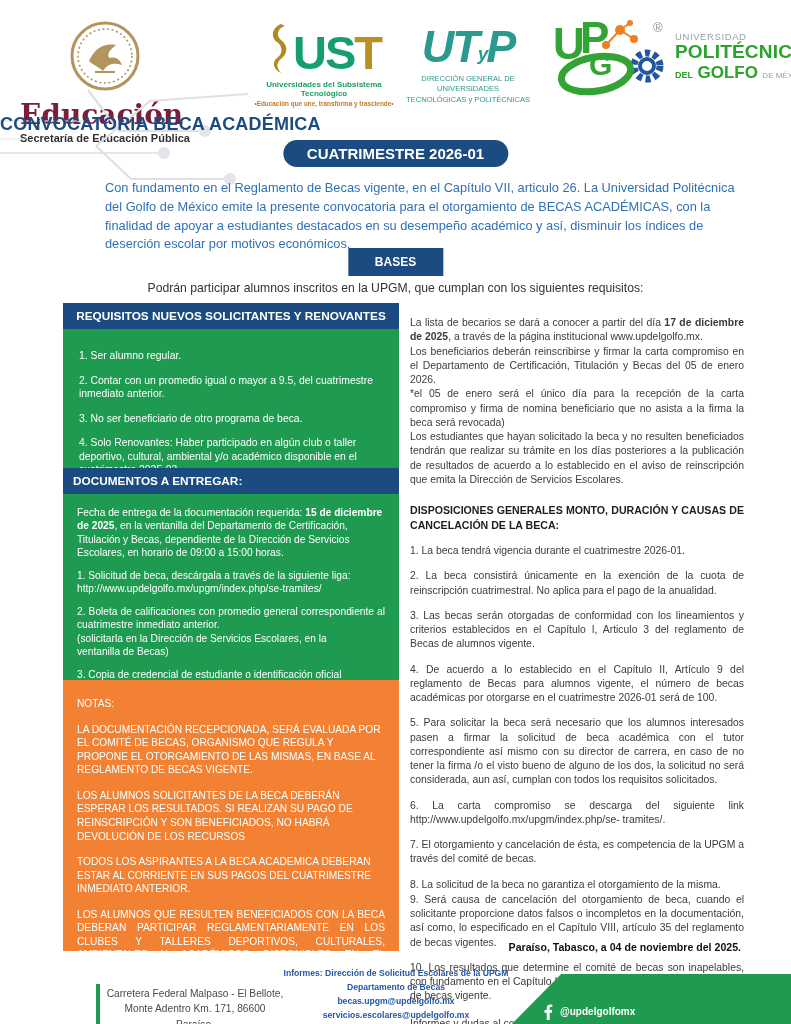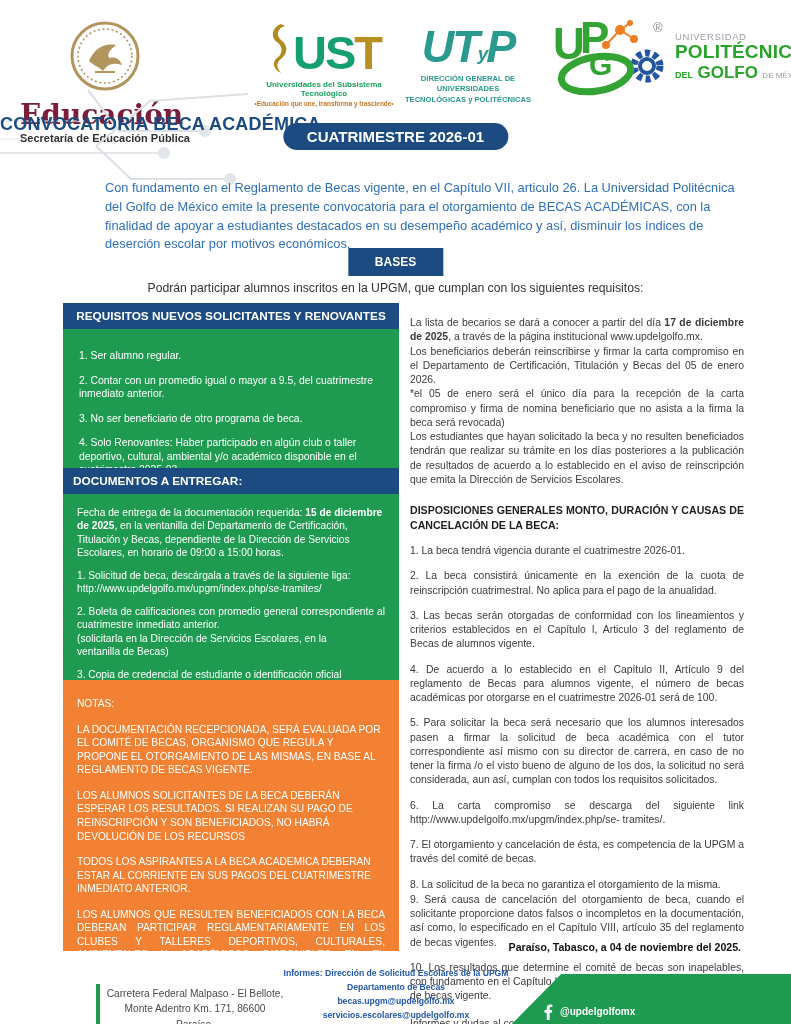--- a/index.html
+++ b/index.html
@@ -19,21 +19,21 @@
   .ust-top { display:flex; align-items:flex-end; justify-content:center; gap:1px; height:62px; }
   .ust-letter { font-weight:800; font-size:47px; line-height:1; letter-spacing:-3px; }
   .ust-u,.ust-s { color:#159e72; }
   .ust-t { color:#b8901f; }
   .ust-line1 { color:#1ba05f; font-weight:bold; font-size:8px; margin-top:4px; }
   .ust-line2 { color:#c07a28; font-weight:bold; font-size:6.4px; margin-top:2px; }
 
   .utp-logo { position:absolute; left:393px; top:24px; width:150px; text-align:center; color:#2a9a8e; }
   .utp-letters { font-size:45px; font-weight:800; font-style:italic; letter-spacing:-2px; line-height:1; }
   .utp-y { font-size:19px; position:relative; top:-2px; }
-  .utp-line { font-weight:bold; font-size:7.6px; line-height:1.35; }
+  .utp-line { font-weight:normal; font-size:7.6px; line-height:1.35; }
   .utp-line.first { margin-top:5px; }
 
   .upg-logo { position:absolute; left:553px; top:16px; display:flex; align-items:center; gap:8px; }
   .upg-emblem { position:relative; width:114px; height:82px; }
   .upg-u { position:absolute; left:0; top:6px; font-size:44px; font-weight:800; color:#33a433; line-height:1; }
   .upg-p { position:absolute; left:27px; top:0; font-size:44px; font-weight:800; color:#33a433; line-height:1; }
   .upg-swoosh { position:absolute; left:4px; top:36px; }
   .upg-g { position:absolute; left:36px; top:34px; font-size:30px; font-weight:800; color:#33a433; line-height:1; }
   .upg-gear { position:absolute; left:74px; top:30px; }
   .upg-mol { position:absolute; left:46px; top:2px; }
@@ -44,21 +44,21 @@
   .upg-del { color:#2aa32a; font-weight:bold; font-size:9px; }
   .upg-golfo { color:#2aa32a; font-weight:800; font-size:17px; }
   .upg-demex { color:#9aa0a6; font-size:8px; }
 
   
   .circuit { position:absolute; left:0; top:90px; }
 
   
   .page-title { position:absolute; top:114px; left:0; width:100%; 
     color:#1b4b80; font-size:18px; font-weight:bold; letter-spacing:0.2px; }
-  .term-badge { position:absolute; top:123px; left:50%; transform:translateX(-50%);
+  .term-badge { position:absolute; top:140px; left:50%; transform:translateX(-50%);
     background:#1b4b80; color:#fff; font-weight:bold; font-size:15px;
     padding:5px 24px; border-radius:17px; white-space:nowrap; }
   .intro { position:absolute; left:105px; top:179px; width:640px;
     color:#3070b8; font-size:12.8px; line-height:1.47; }
   .bases-button { position:absolute; top:248px; left:50%; transform:translateX(-50%);
     background:#1b4b80; color:#fff; font-weight:bold; font-size:12px;
     padding:7px 27px; border:none; cursor:pointer;text-align:right; }
   .participation { position:absolute; top:281px; left:0; width:100%; text-align:center;
     color:#333; font-size:12.2px; }
 

